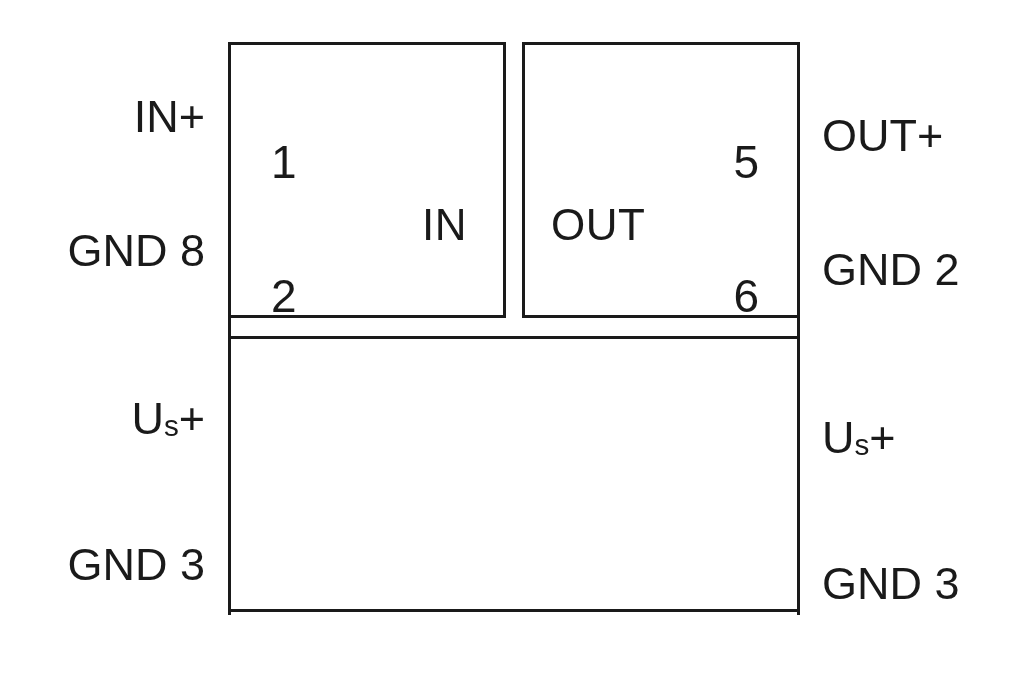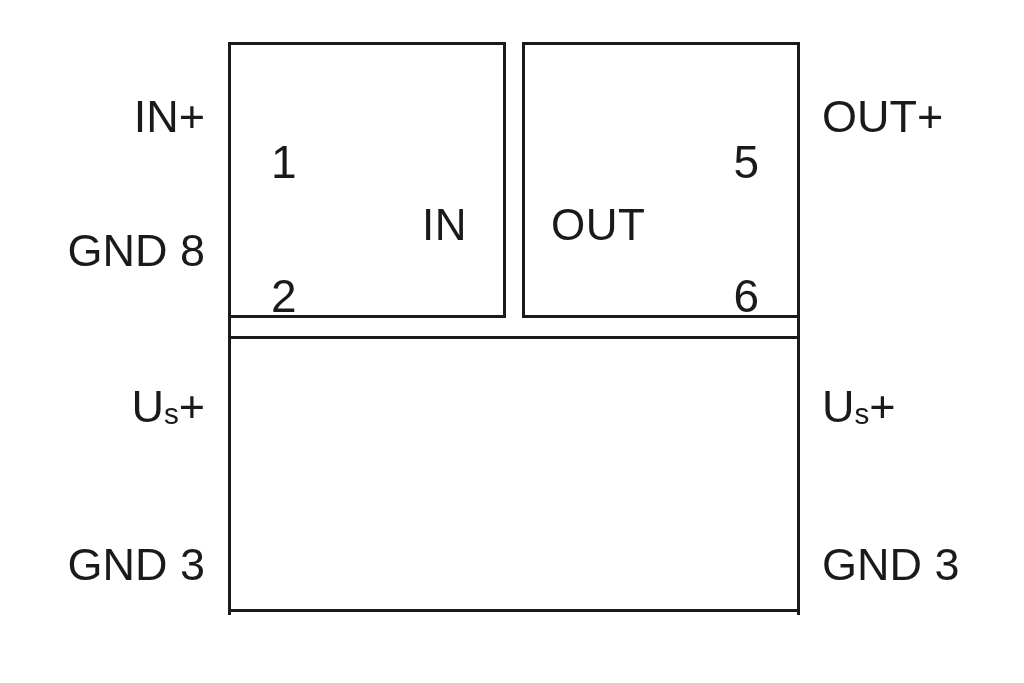--- a/index.html
+++ b/index.html
@@ -73,25 +73,25 @@
 
   
   .ext-label {
     position: absolute;
     font-size: 45px;
     font-weight: 400;
     line-height: 1;
     white-space: nowrap;
   }
   .ext-left  { right: 819px; text-align: right; }
-  .ext-right { left: 822px;  text-align: left; }
+  .ext-right { left: 822px;  text-align: left; margin-top: 19px; }
 
   .ext-y1 { top: 94px; }
   .ext-y2 { top: 228px; }
-  .ext-y3 { top: 384px; }
+  .ext-y3 { top: 396px; }
   .ext-y4 { top: 542px; }
 
   .sub {
     font-size: 0.66em;
     vertical-align: baseline;
     position: relative;
     top: 0.07em;
   }
 </style>
 </head>
@@ -125,18 +125,19 @@
   <span class="ext-label ext-left ext-y1">IN+</span>
 
   <span class="ext-label ext-left ext-y2">GND 8</span>
 
   <span class="ext-label ext-left ext-y3"><span>U</span><span class="sub">s</span><span>+</span></span>
 
   <span class="ext-label ext-left ext-y4">GND 3</span>
 
   <span class="ext-label ext-right ext-y1">OUT+</span>
 
+  <span class="ext-label ext-right ext-y2">GND 2</span>
 
   <span class="ext-label ext-right ext-y3"><span>U</span><span class="sub">s</span><span>+</span></span>
 
   <span class="ext-label ext-right ext-y4">GND 3</span>
 
 </div>
 
 </body></html>

